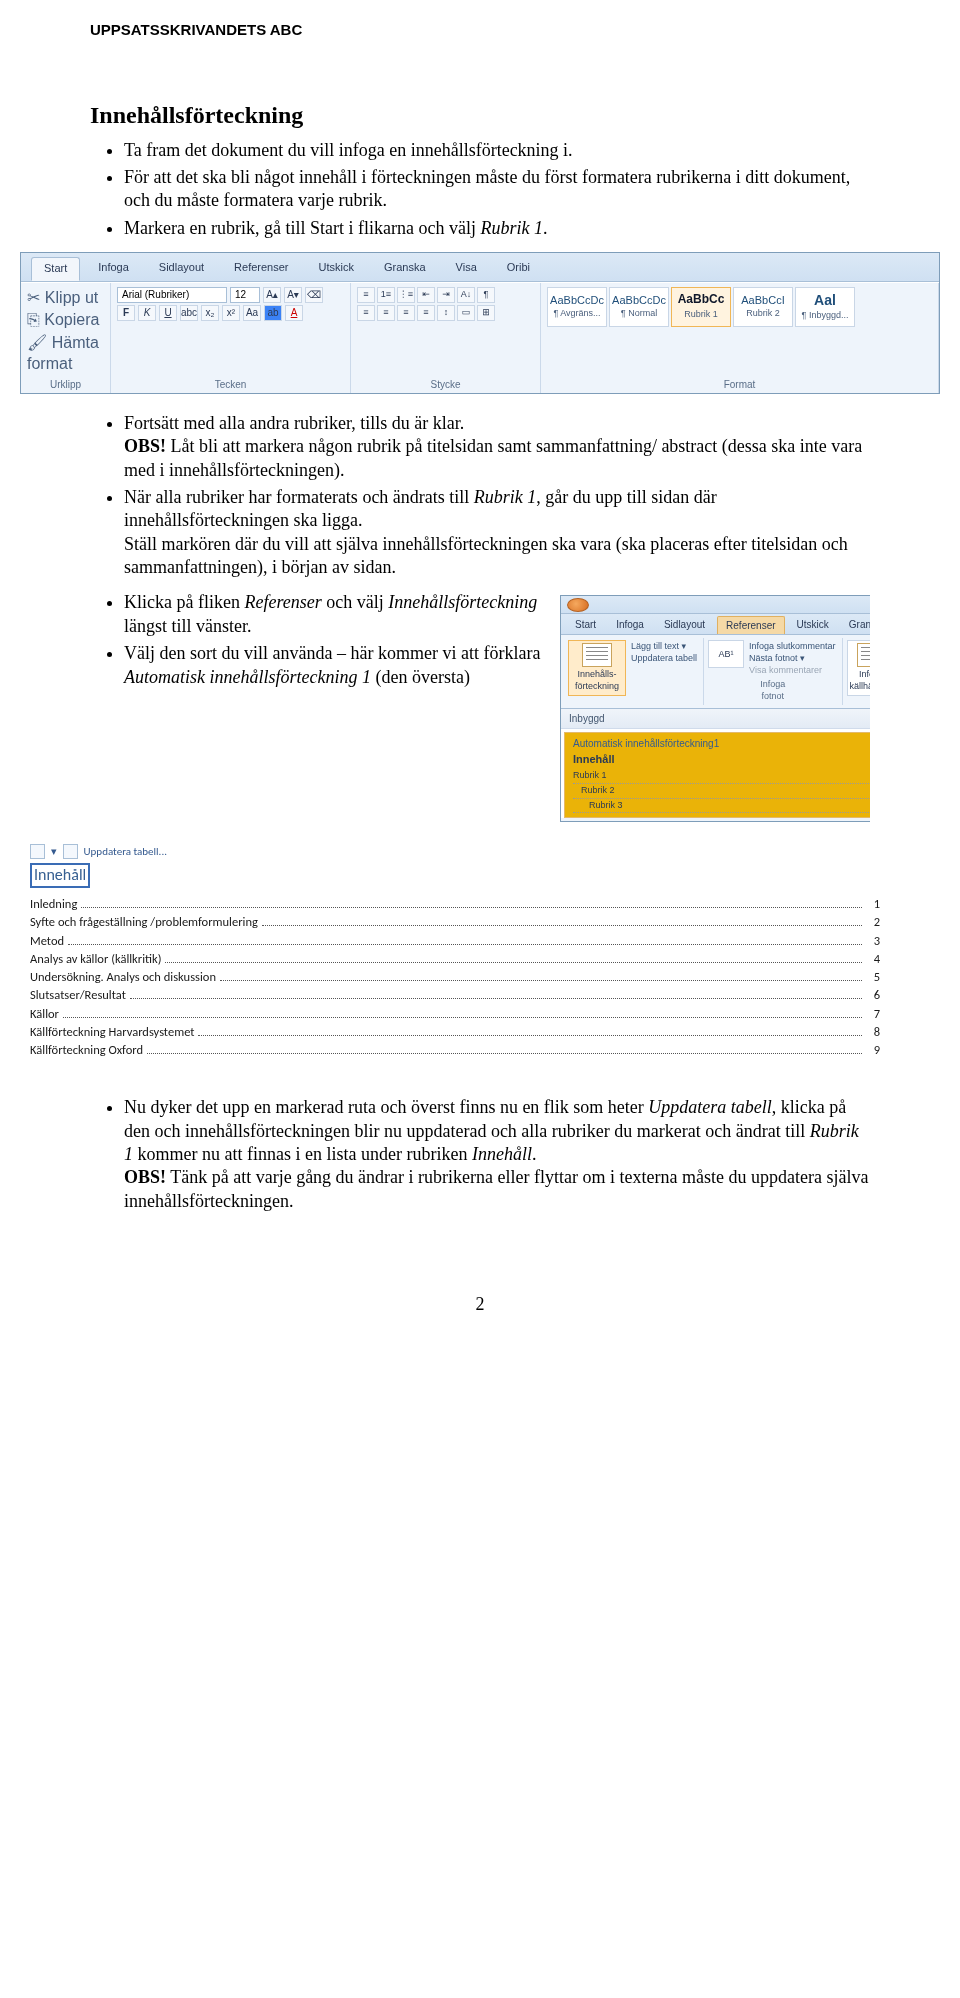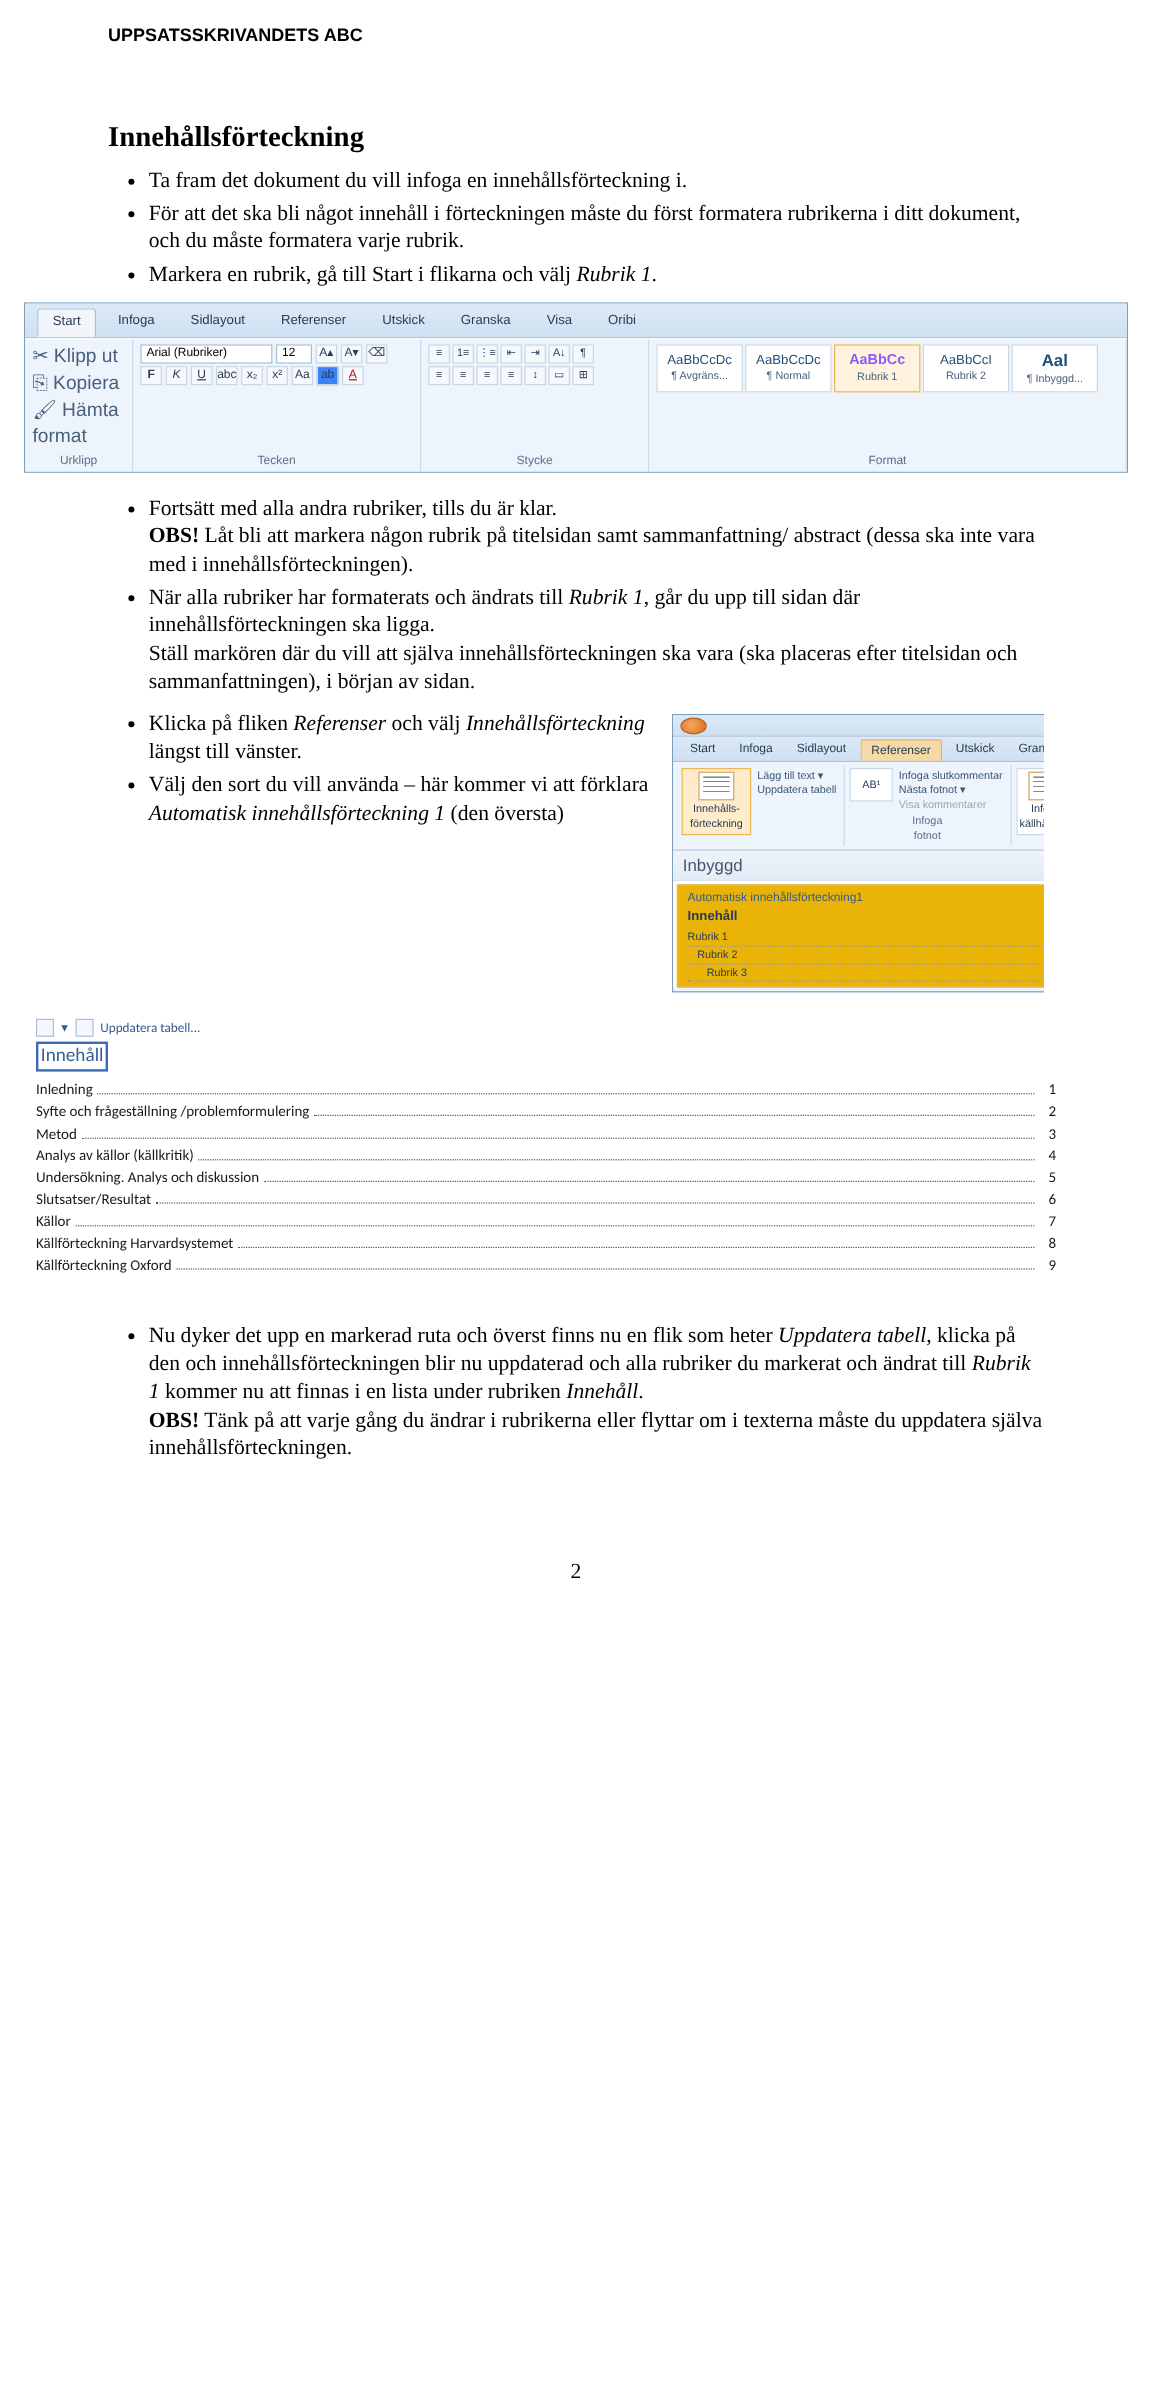--- a/index.html
+++ b/index.html
@@ -92,28 +92,28 @@
   }
   .ribbon1 .para-col { width: 190px; }
   .ribbon1 .para-col .prow { display:flex; gap:2px; margin-bottom:2px;}
   .ribbon1 .para-col .pbtn {
     width:18px;height:16px;border:1px solid #c9d6e6;background:#f5f8fc;
     display:flex;align-items:center;justify-content:center;font-size:9px;
   }
   .ribbon1 .styles-col { flex:1; }
   .ribbon1 .styles-col .srow { display:flex; gap:2px; height:40px; align-items:stretch; }
   .ribbon1 .style-box {
-    border:1px solid #c9d6e6; background:#fff; width:72px;
+    border:1px solid #c9d6e6; background:#fff; width:60px;
     display:flex;flex-direction:column;align-items:center;justify-content:center;
     font-size:9px; padding:2px;
   }
   .ribbon1 .style-box.sel { border:1px solid #f0b656; background:#fff3df; }
   .ribbon1 .style-box .preview { font-size:11px; color:#1f4e79; }
   .ribbon1 .style-box .preview.big { font-size:14px; font-weight:bold; color:#1f4e79;}
-  .ribbon1 .style-box .preview.bolder { font-weight:bold; font-size:12px; color:#8b5cf6;}
+  .ribbon1 .style-box .preview.bolder { font-weight:bold; font-size:12px; color:#0f172a;}
   .ribbon1 .style-box .lbl { color:#4a5f7c; margin-top:1px;}
 
   
   .mid-wrap { overflow: hidden; margin-bottom: 8px; }
   .ribbon2 {
     float: right;
     width: 380px;
     margin: 4px -70px 10px 14px;
     border: 1px solid #7e9db9;
     font-family: Tahoma, Arial, sans-serif;
@@ -168,21 +168,21 @@
   .ribbon2 .footnote-btn {
     border:1px solid #c9d6e6; background:#fff;
     width:36px;height:28px;display:flex;align-items:center;justify-content:center;
     font-size:9px;
   }
   .ribbon2 .menu-drop {
     background:#fff; border-top:1px solid #a8bfd7;
   }
   .ribbon2 .menu-drop .hdr {
     background:linear-gradient(#f0f4fa,#e3ebf5);
-    font-size:14px; padding:3px 8px; color:#43566f;
+    font-size:10px; padding:3px 8px; color:#43566f;
     border-bottom:1px solid #d0dbeb;
   }
   .ribbon2 .menu-drop .item {
     padding:4px 8px; border:1px solid #e4b96b; background:#eab308; margin:3px;
   }
   .ribbon2 .menu-drop .item .ttl { font-weight:bold; font-size:11px; margin-bottom:3px;}
   .ribbon2 .menu-drop .tocline {
     display:flex; justify-content:space-between; font-size:9px;
     border-bottom:1px dotted #999; padding:1px 0;
   }

